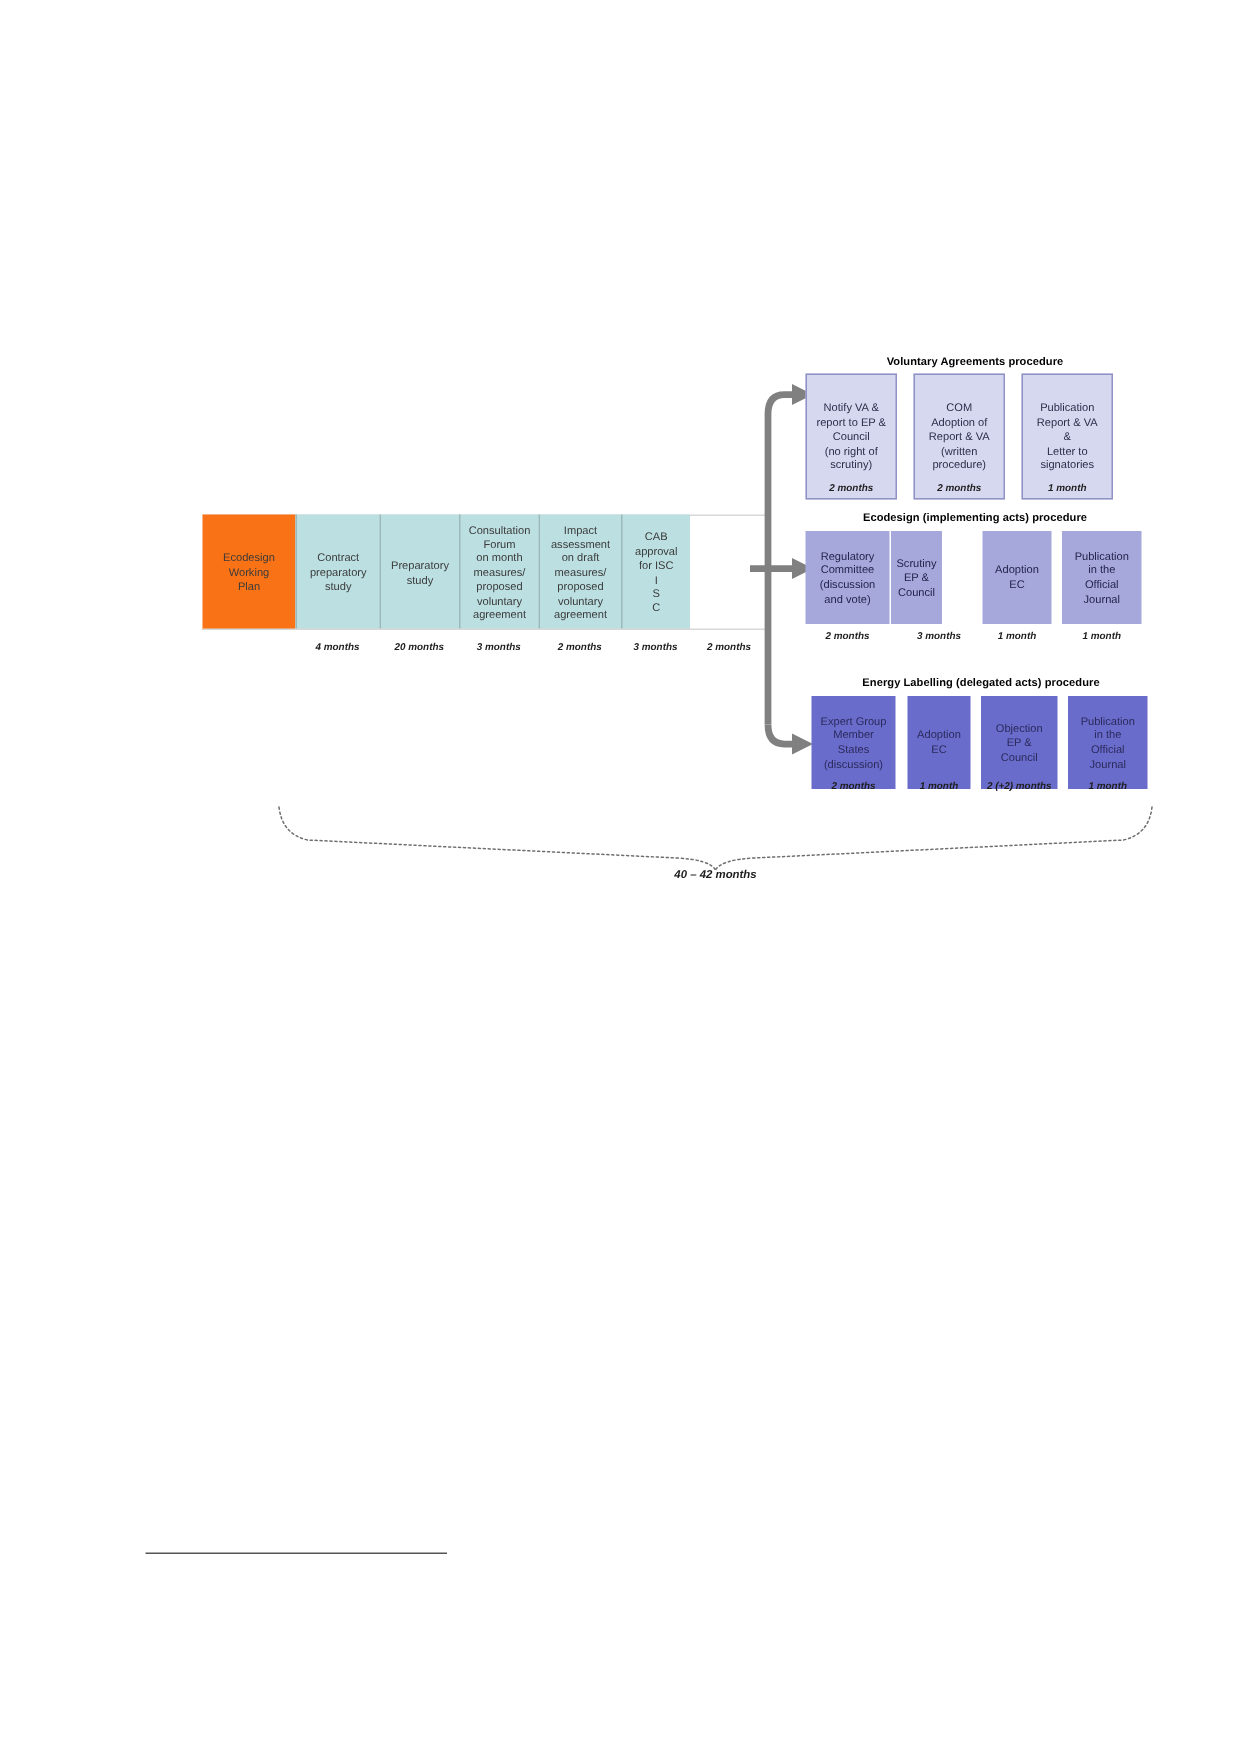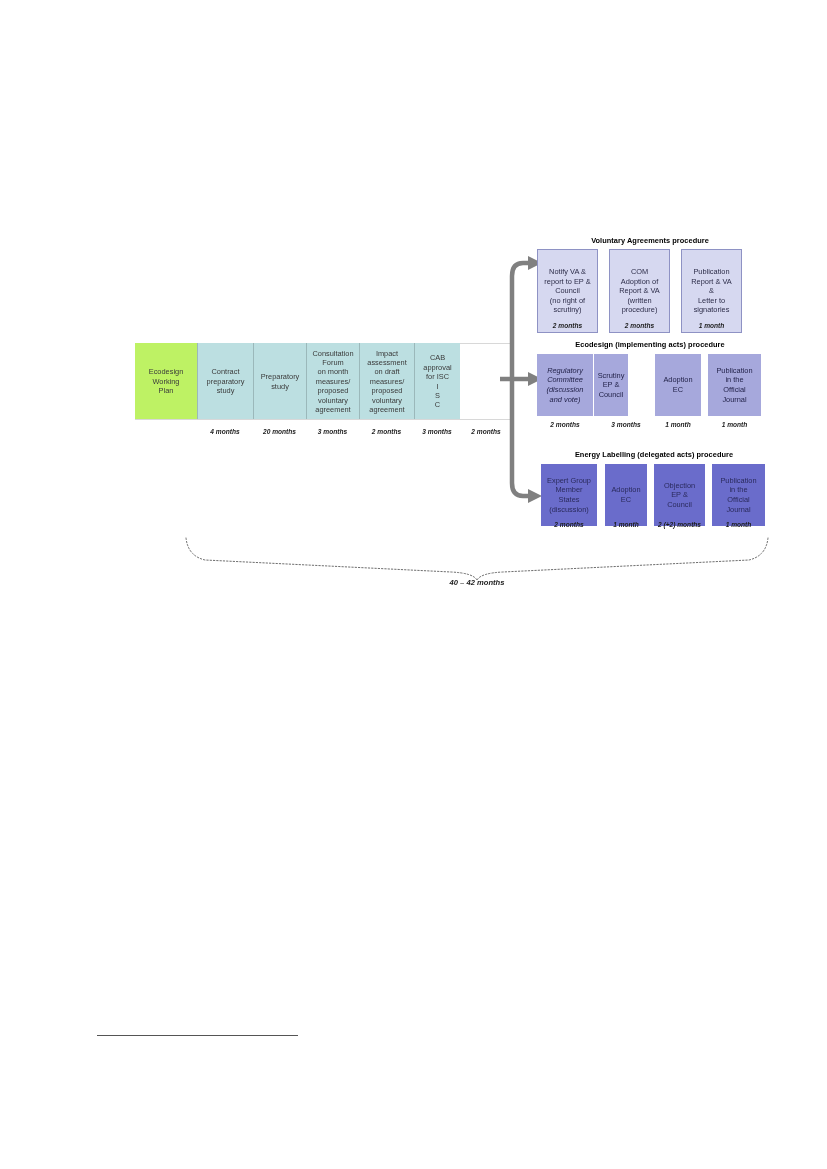--- a/index.html
+++ b/index.html
@@ -34,21 +34,21 @@
     box-sizing: border-box;
     background: #bcdfe1;
     border-left: 1px solid #9bb8ba;
     display: flex;
     align-items: center;
     justify-content: center;
     text-align: center;
     padding: 1px 1px;
   }
   .tl-cell:first-child {
-    background: #bef264;
+    background: #f97316;
     border-left: none;
   }
   .tl-cell.last {
     border-right: 1px solid #9bb8ba;
   }
   .tl-label {
     font-size: 7.4px;
     line-height: 9.4px;
     color: #3a3a3a;
     white-space: pre-line;
@@ -287,21 +287,21 @@
     <div style="position:relative; height:14px; margin-top:5px;">
       <div class="pmonth" style="left:17px; width:61px;">2 months</div>
       <div class="pmonth" style="left:89px; width:61px;">2 months</div>
       <div class="pmonth" style="left:161px; width:61px;">1 month</div>
     </div>
   </div>
 
   <div class="proc" style="left:520px; top:340px; width:260px;">
     <div class="proc-title" style="width:260px;">Ecodesign (implementing acts) procedure</div>
     <div class="proc-boxes" style="margin-top:5px; height:62px;">
-      <div class="pbox eco" style="left:17px; width:56px;font-style:italic;">Regulatory
+      <div class="pbox eco" style="left:17px; width:56px;">Regulatory
 Committee
 (discussion
 and vote)</div>
       <div class="pbox eco" style="left:74px; width:34px;">Scrutiny
 EP &amp;
 Council</div>
       <div class="pbox eco" style="left:135px; width:46px;">Adoption
 EC</div>
       <div class="pbox eco" style="left:188px; width:53px;">Publication
 in the

